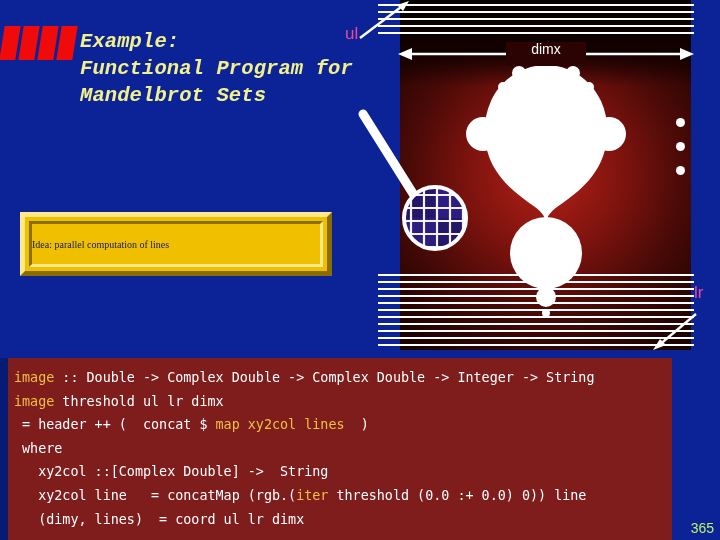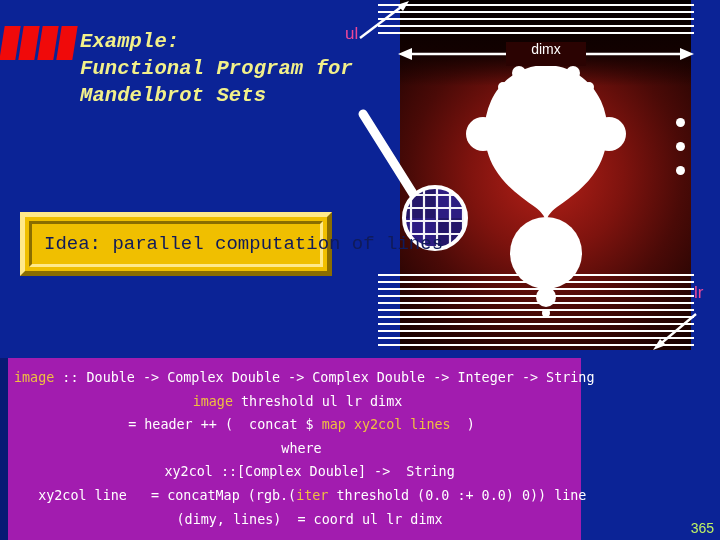--- a/index.html
+++ b/index.html
@@ -104,30 +104,29 @@
     position:absolute;left:4px;top:4px;right:4px;bottom:4px;
     background:#f0bf00;
     border-top:3px solid #8a6d00;
     border-left:3px solid #8a6d00;
     border-right:3px solid #ffe98a;
     border-bottom:3px solid #ffe98a;
     box-sizing:border-box;
     display:flex;align-items:center;
   }
   #idea-text{
-    color:#101b5a;font-size:19px;
-    font-family:Liberation Mono, monospace;
-    padding-left:12px;white-space:nowrap;
+    color:#101b5a;font-size:10px;
+    font-family:Liberation Serif, serif;
+    padding-left:0;white-space:nowrap;
   }
 
   
   #codebox{
-    position:absolute;left:0px;top:358px;width:581px;height:182px;
-    background:#a21caf;
-    text-align:center;
+    position:absolute;left:0px;top:358px;width:672px;height:182px;
+    background:#7f1d1d;
   }
   #codebox .edgeL{position:absolute;left:0;top:0;width:8px;height:100%;background:#071a74;}
   #code{
     position:absolute;left:14px;top:8px;right:0;
     font-family:"DejaVu Sans Mono",monospace;
     font-size:13.4px;line-height:23.6px;
     color:#ffffff;white-space:pre;
   }
   #code .kw{color:#f0c040;}
   #code .ln{display:block;}

